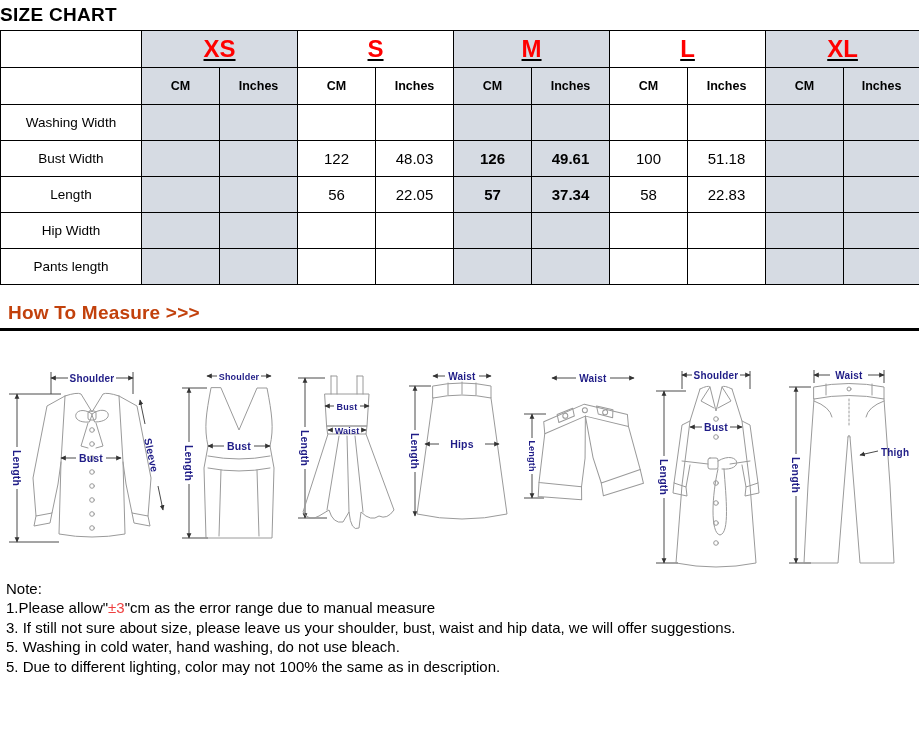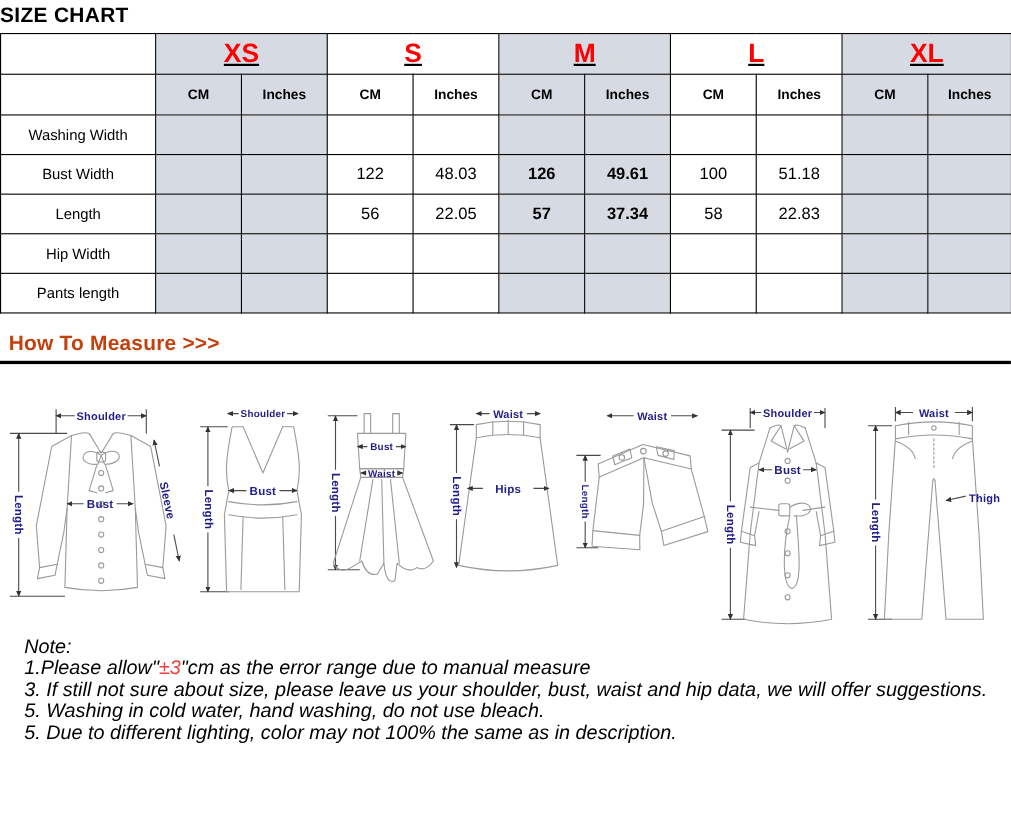--- a/index.html
+++ b/index.html
@@ -16,21 +16,21 @@
   .label-cell{font-size:13.5px;}
   .val-cell{font-size:15px;}
   .measure-heading{color:#c2410c;font-weight:bold;font-size:19px;margin:17px 0 4px 8px;letter-spacing:.2px;}
   .divider{height:3px;background:#000;width:919px;}
   .diagrams{display:flex;justify-content:space-between;align-items:center;padding:8px 3px 0 3px;height:212px;margin-top:24px;}
   .garment{fill:none;stroke:#9a9a9a;stroke-width:1;stroke-linejoin:round;stroke-linecap:round;}
   .dim{stroke:#4a4a4a;stroke-width:1;fill:none;}
   .dim-label{font-family:"Liberation Sans",sans-serif;font-weight:bold;fill:#201d87;font-size:10.5px;letter-spacing:.2px;}
   .f9{font-size:9px;} .f10{font-size:10px;}
   .dash{stroke-dasharray:2,2;}
-  .notes{font-size:18px;line-height:19.4px;padding-left:22px;margin-top:4px;font-style:italic;}
+  .notes{font-size:15px;line-height:19.4px;padding-left:6px;margin-top:4px;}
   .red{color:#ef4040;}
 </style>
 </head>
 <body>
 
 <div class="page-title">SIZE CHART</div>
 
 <table class="size-table">
   <colgroup>
     <col style="width:141px">

